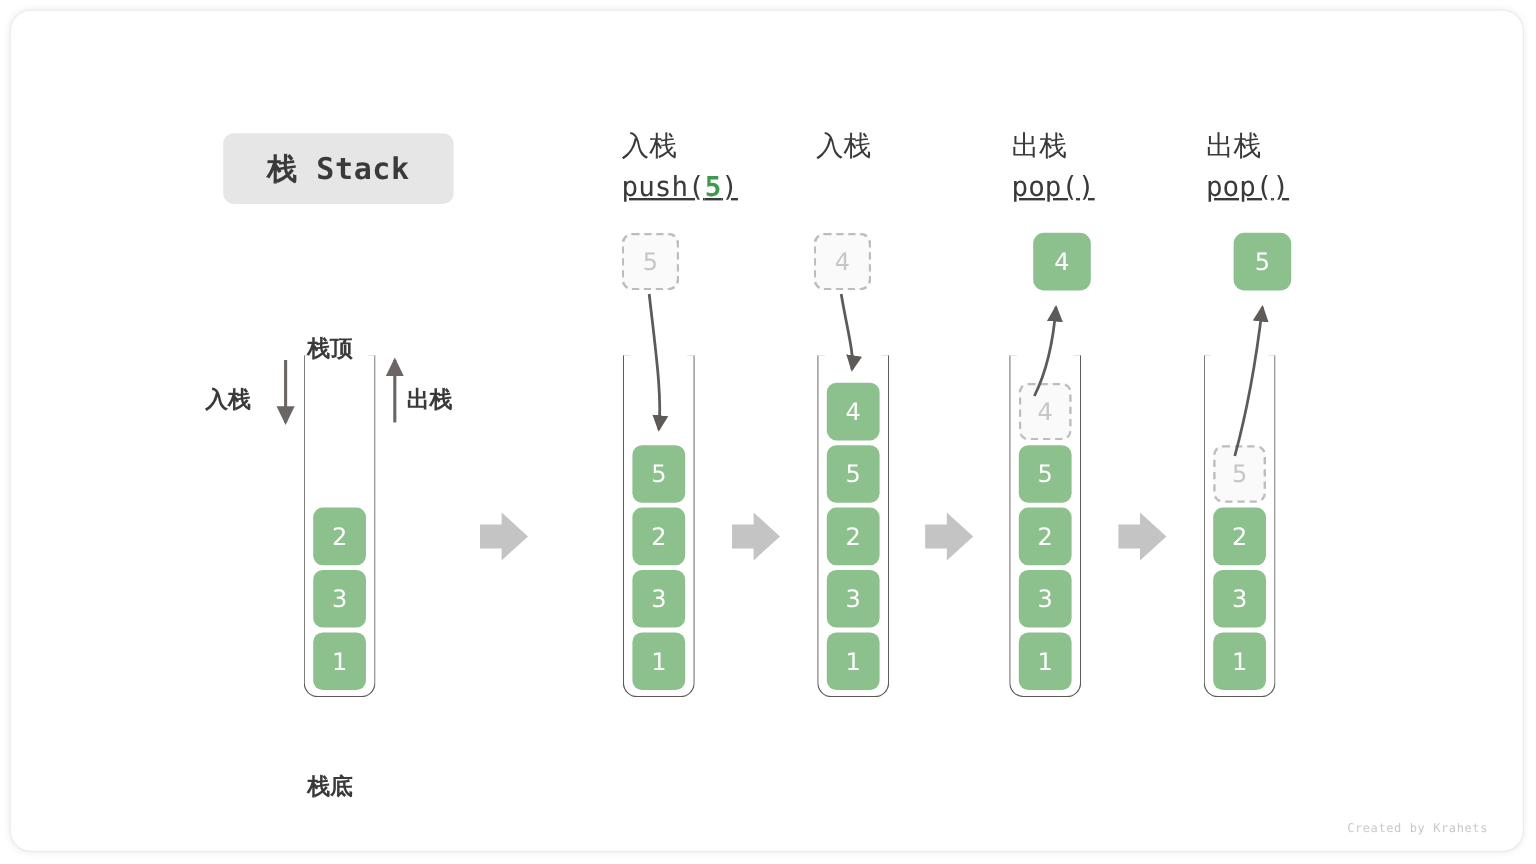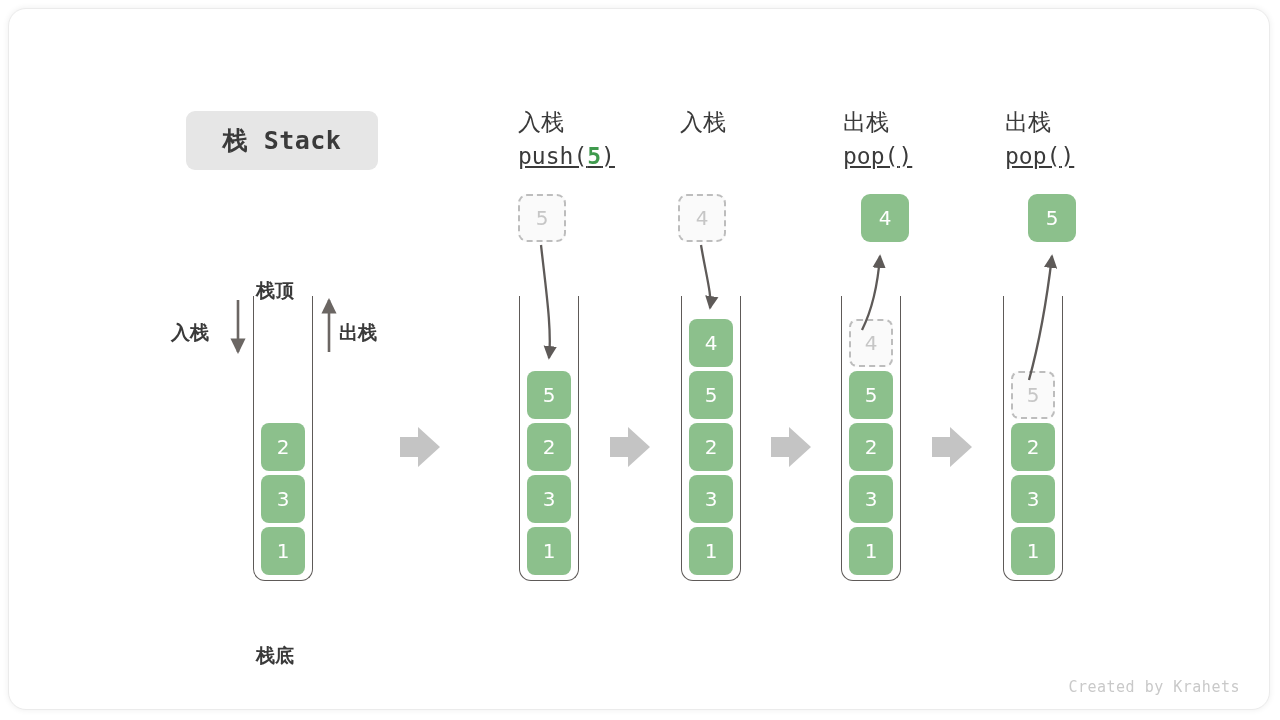--- a/index.html
+++ b/index.html
@@ -153,21 +153,21 @@
     height: 720px;
     pointer-events: none;
   }
 
   
   .footer {
     position: absolute;
     right: 40px;
     bottom: 24px;
     font-family: "DejaVu Sans Mono", "Liberation Mono", monospace;
-    font-size: 15px;
+    font-size: 10px;
     color: #c9c9c9;
     letter-spacing: 0.5px;
   }
 </style>
 </head>
 <body>
 
 <div id="canvas">
   <div class="frame"></div>
 

